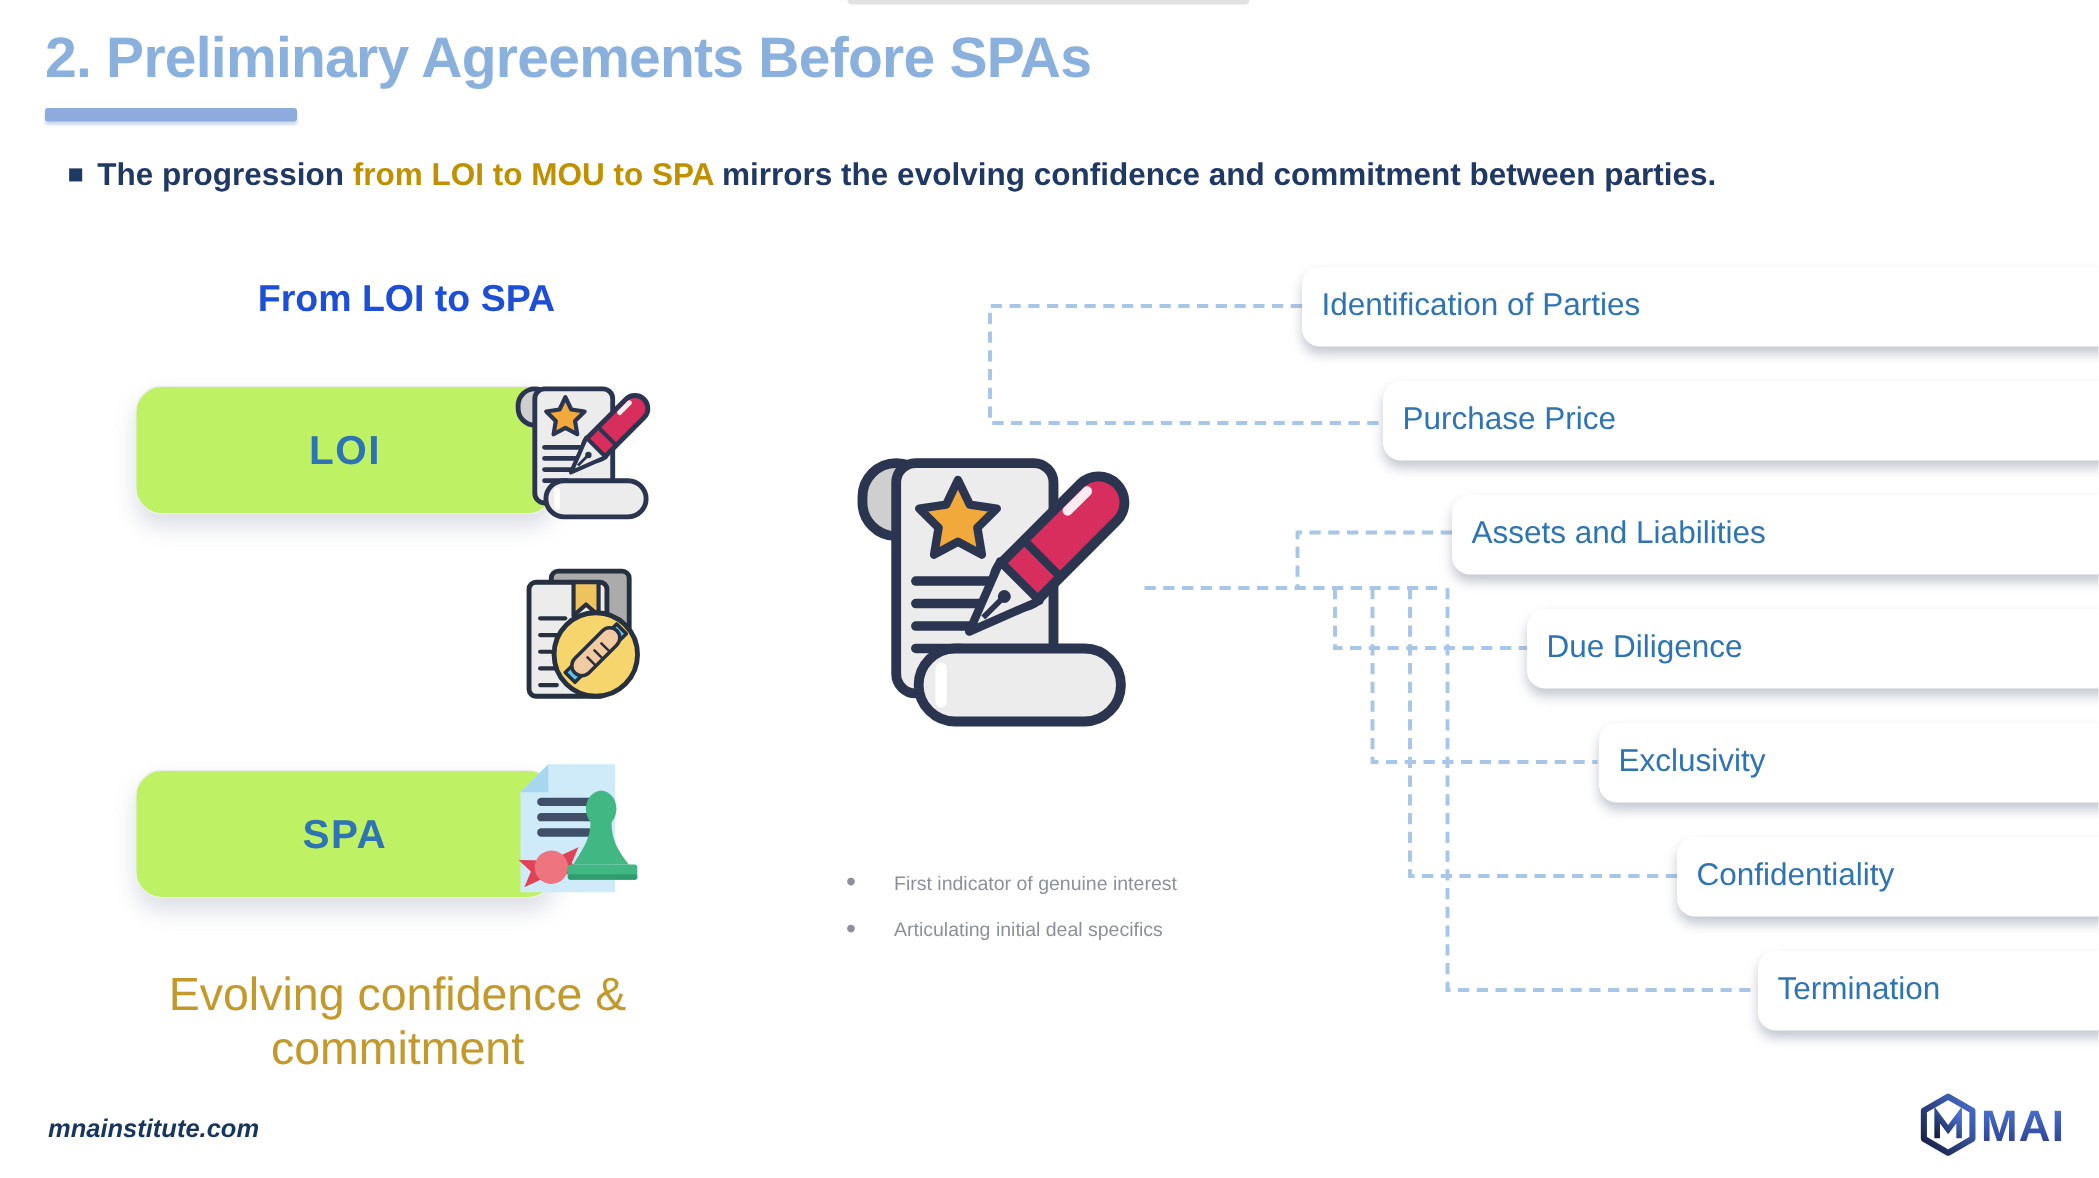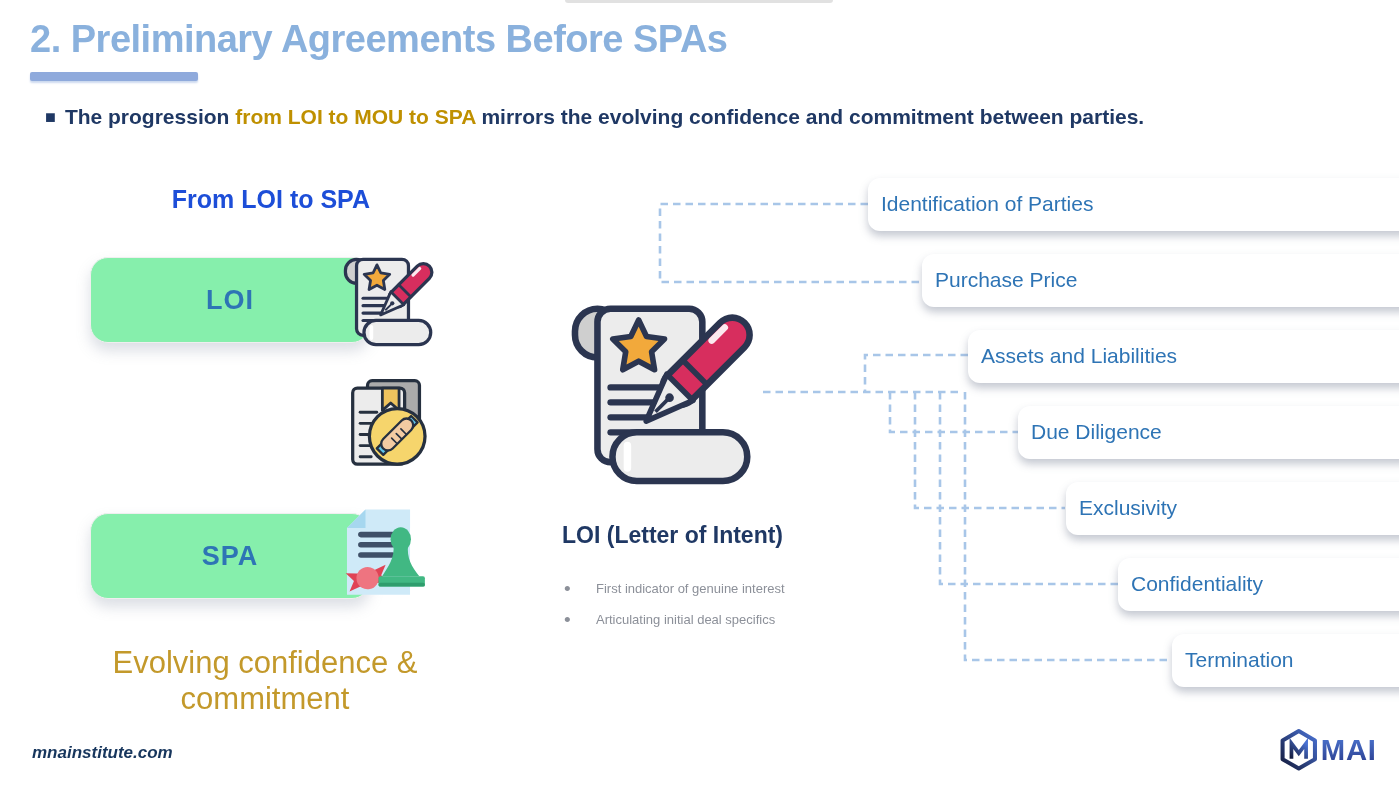--- a/index.html
+++ b/index.html
@@ -21,21 +21,21 @@
     background:#8faadc; border-radius:2px; box-shadow:0 2px 2px rgba(143,170,220,.45); }
 
   .intro{ position:absolute; left:45px; top:105px; font-size:21px; font-weight:700;
     color:#1f3864; white-space:nowrap; }
   .intro .sq{ font-size:18px; margin-right:9px; position:relative; top:-1px; }
   .intro .gold{ color:#bf9000;margin-top:14px; }
 
   .left-heading{ position:absolute; left:90px; top:185px; width:280px; text-align:right;
     font-size:25px; font-weight:700; color:#1d4ed8; }
 
-  .stage-box{ position:absolute; left:90px; width:280px; height:86px; background:#86efac;
+  .stage-box{ position:absolute; left:90px; width:280px; height:86px; background:#bef264;
     border:1px solid #efefef; border-radius:18px;
     box-shadow:0 8px 14px rgba(140,150,170,.30);
     display:flex; align-items:center; justify-content:center; }
   .stage-box.loi{ top:257px; } .stage-box.mou{ top:385px; } .stage-box.spa{ top:513px; }
   .stage-label{ font-size:27px; font-weight:700; color:#2e74b5; letter-spacing:1px; }
 
   .stage-icon{ position:absolute; width:102px; height:102px; }
   .icon-loi{ left:338px; top:250px; }
   .icon-mou{ left:336px; top:377px; }
   .icon-spa{ left:334px; top:504px; }
@@ -196,21 +196,20 @@
       <path d="M915,392 L915,508 L1065,508"></path>
       <path d="M940,392 L940,584 L1118,584"></path>
       <path d="M965,392 L965,660 L1172,660"></path>
     </g>
   </svg>
 
   <svg class="big-icon">
       <use href="#icon-scroll-pen"></use>
     </svg>
 
-  <div class="loi-heading">LOI (Letter of Intent)</div>
 
   <div class="loi-bullets">
     <div class="row">
       <span class="mark">•</span>
       <span class="txt">First indicator of genuine interest</span>
     </div>
     <div class="row">
       <span class="mark">•</span>
       <span class="txt">Articulating initial deal specifics</span>
     </div>

